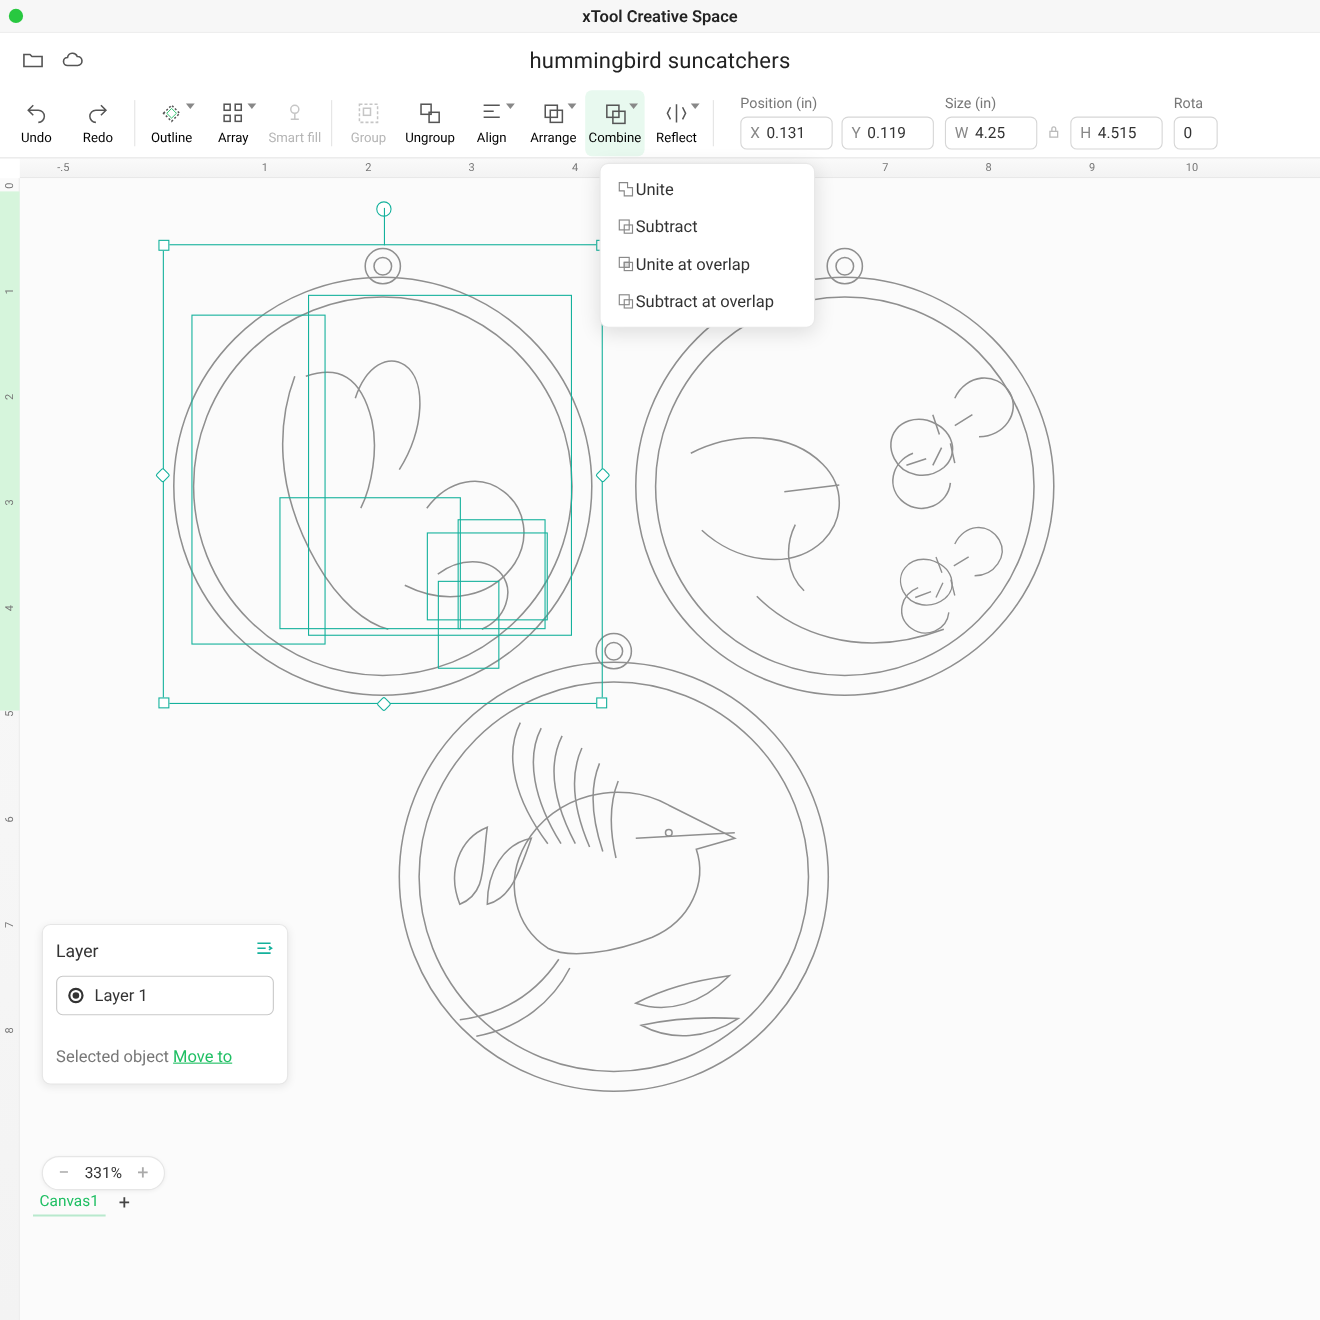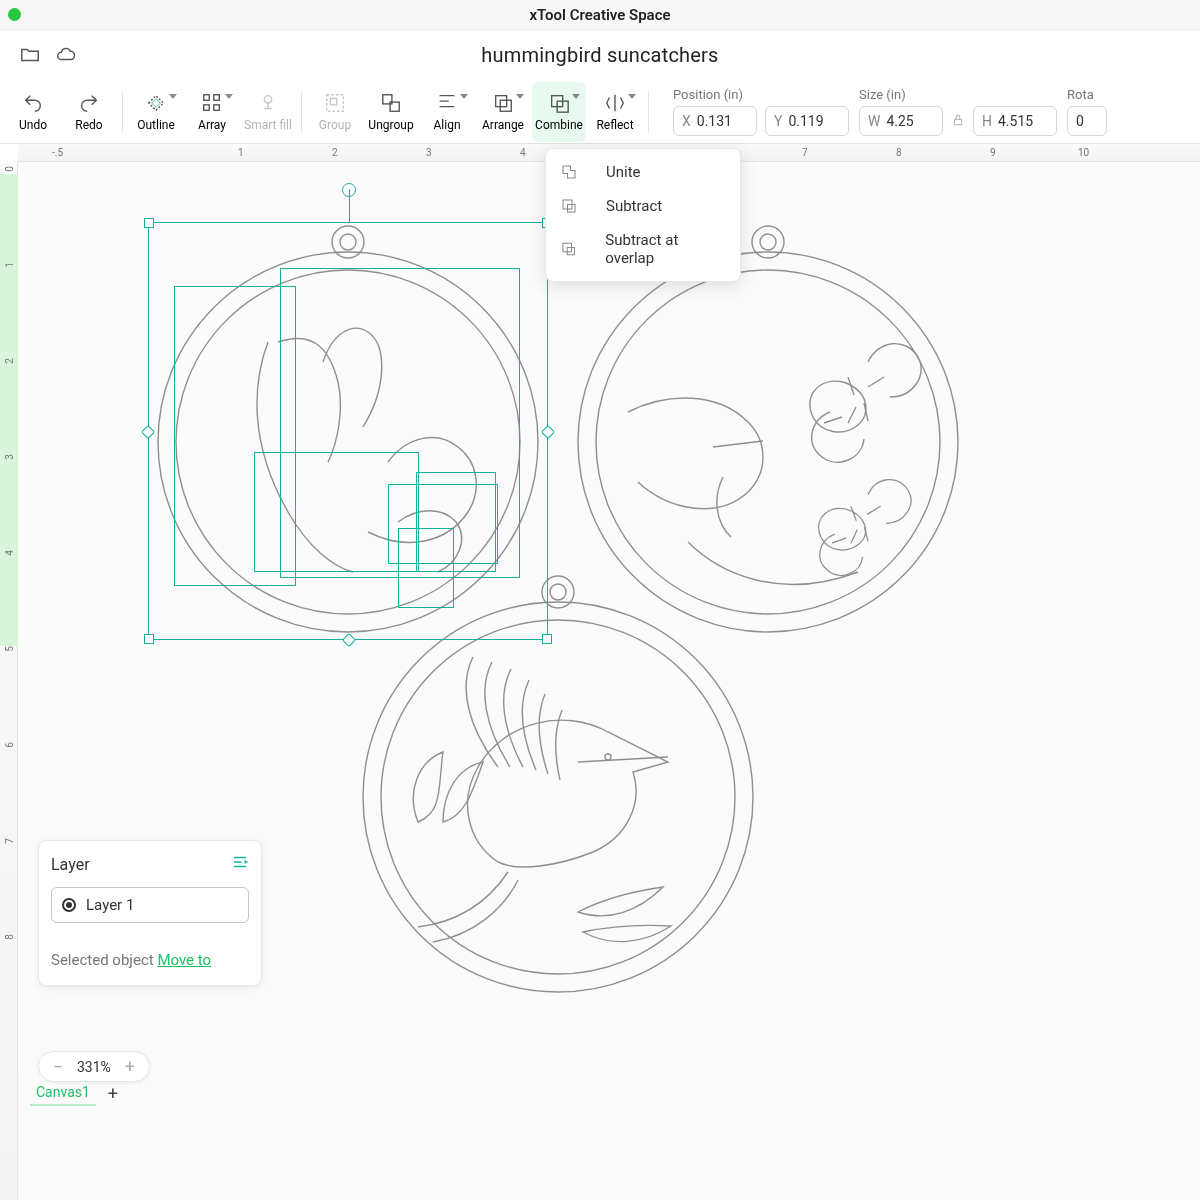--- a/index.html
+++ b/index.html
@@ -31,21 +31,21 @@
 .props { display:flex; align-items:center; gap:10px; margin-left:18px;}
 .propgrp { display:flex; flex-direction:column; gap:4px;}
 .propgrp .lbl { font-size:13px; color:#777; }
 .propgrp .fields { display:flex; gap:8px; align-items:center;}
 .numfield { display:flex; align-items:center; border:1px solid #d6d6d6; border-radius:6px; padding:4px 8px; font-size:14px; color:#333; width:84px; height:30px;}
 .numfield .pre { color:#888; margin-right:6px; }
 .lockicon { color:#bbb; }
 
 
 .dropdown { position:absolute; top:148px; left:545px; width:196px; background:#fff; border:1px solid #e8e8e8; border-radius:8px; box-shadow:0 4px 18px rgba(0,0,0,.12); padding:6px 0; z-index:20;}
-.dropdown .item { display:flex; align-items:center; gap:28px; padding:8px 14px; font-size:15px; color:#333; }
+.dropdown .item { display:flex; align-items:center; gap:0; padding:8px 14px; font-size:15px; color:#333; }
 .dropdown .item svg { width:18px; height:18px; stroke:#888; stroke-width:1.4; fill:none; }
 
 
 .hruler { position:absolute; top:144px; left:18px; right:0; height:18px; background:linear-gradient(#fafafa,#f3f3f3); border-bottom:1px solid #e6e6e6; font-size:10px; color:#777; overflow:hidden;}
 .hruler .tick { position:absolute; top:3px; }
 .vruler { position:absolute; top:162px; left:0; width:18px; bottom:0; background:linear-gradient(#fafafa,#f3f3f3); border-right:1px solid #e6e6e6; font-size:10px; color:#777;}
 .vruler .hl { position:absolute; left:0; top:12px; height:472px; width:18px; background:#d6f5dc;}
 .vruler .tick { position:absolute; left:4px; writing-mode:vertical-rl; transform:rotate(180deg);}
 
 
@@ -246,20 +246,28 @@
     <svg viewBox="0 0 24 24">
         <rect x="4" y="4" width="12" height="12"></rect>
         <rect x="10" y="10" width="10" height="10"></rect>
       </svg>
     <span>Subtract</span>
   </div>
   <div class="item">
     <svg viewBox="0 0 24 24">
         <rect x="4" y="4" width="12" height="12"></rect>
         <rect x="10" y="10" width="10" height="10"></rect>
+        <rect x="10" y="10" width="6" height="6" fill="#ddd"></rect>
+      </svg>
+    <span>Unite at overlap</span>
+  </div>
+  <div class="item">
+    <svg viewBox="0 0 24 24">
+        <rect x="4" y="4" width="12" height="12"></rect>
+        <rect x="10" y="10" width="10" height="10"></rect>
       </svg>
     <span>Subtract at overlap</span>
   </div>
 </div>
 
 <div class="hruler">
 
   <span class="tick" style="left:34px">-.5</span>
   <span class="tick" style="left:220px">1</span>
   <span class="tick" style="left:314px">2</span>

